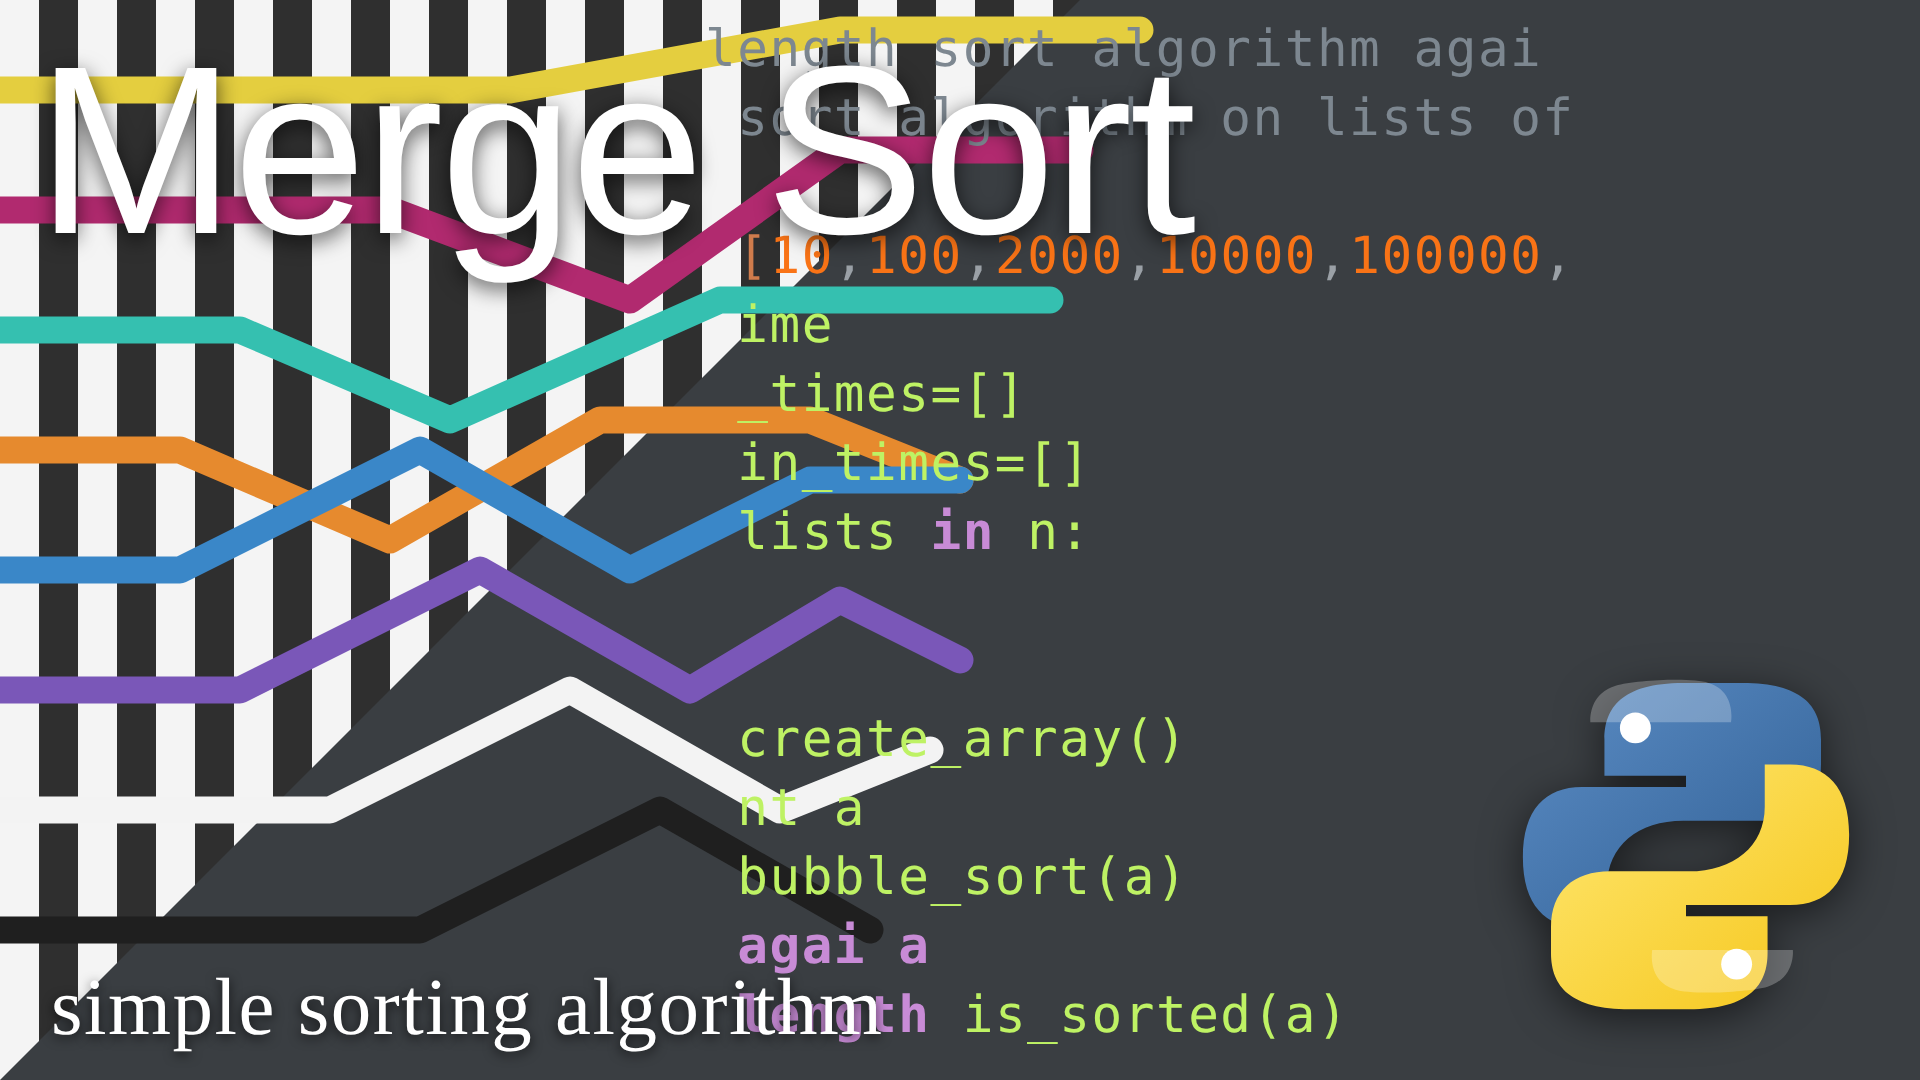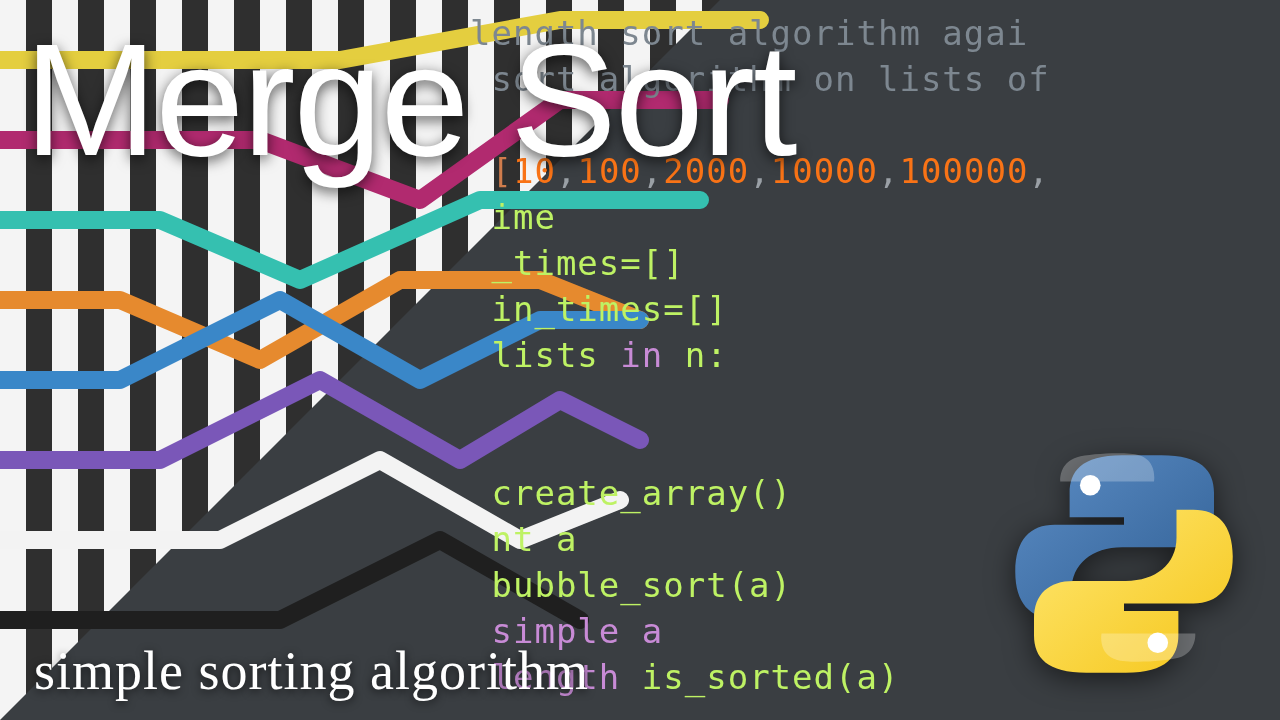--- a/index.html
+++ b/index.html
@@ -40,21 +40,21 @@
     left: 470px;
     right: 0;
     font-size: 34px;
     line-height: 46px;
     color: #c7ccd1;
     font-family: "DejaVu Sans Mono", "Menlo", monospace;
     letter-spacing: 1px;
     white-space: pre;
   }
   .code .comment  { color: #7d8790; }
-  .code .kw       { color: #c88bd6; }
+  .code .kw       { color: #c88bd6; font-weight: bold; }
   .code .num      { color: #f97316; }
   .code .ident    { color: #bef264; }
   .code .bracket  { color: #d07c4c; }
   .code .op       { color: #9aa0a6; }
 
   
   .title {
     position: absolute;
     top: 20px;
     left: 24px;
@@ -114,21 +114,21 @@
  <span class="bracket">[</span><span class="num">10</span><span class="op">,</span><span class="num">100</span><span class="op">,</span><span class="num">2000</span><span class="op">,</span><span class="num">10000</span><span class="op">,</span><span class="num">100000</span><span class="op">,</span>
  <span class="ident">ime</span>
  <span class="ident">_times=[]</span>
  <span class="ident">in_times=[]</span>
  <span class="ident">lists</span> <span class="kw">in</span> <span class="ident">n:</span>
 
 
  <span class="ident">create_array()</span>
  <span class="ident">nt a</span>
  <span class="ident">bubble_sort(a)</span>
- <span class="kw">simple a</span>
+ <span class="kw">agai a</span>
  <span class="kw">length</span> <span class="ident">is_sorted(a)</span></div>
 
 <div class="title">Merge Sort</div>
 
 <div class="subtitle">simple sorting algorithm</div>
 
 <svg class="pylogo" viewBox="0 0 256 256">
   <defs>
     <linearGradient id="blueG" x1="0" y1="0" x2="1" y2="1">
       <stop offset="0" stop-color="#5c8dc5"></stop>

